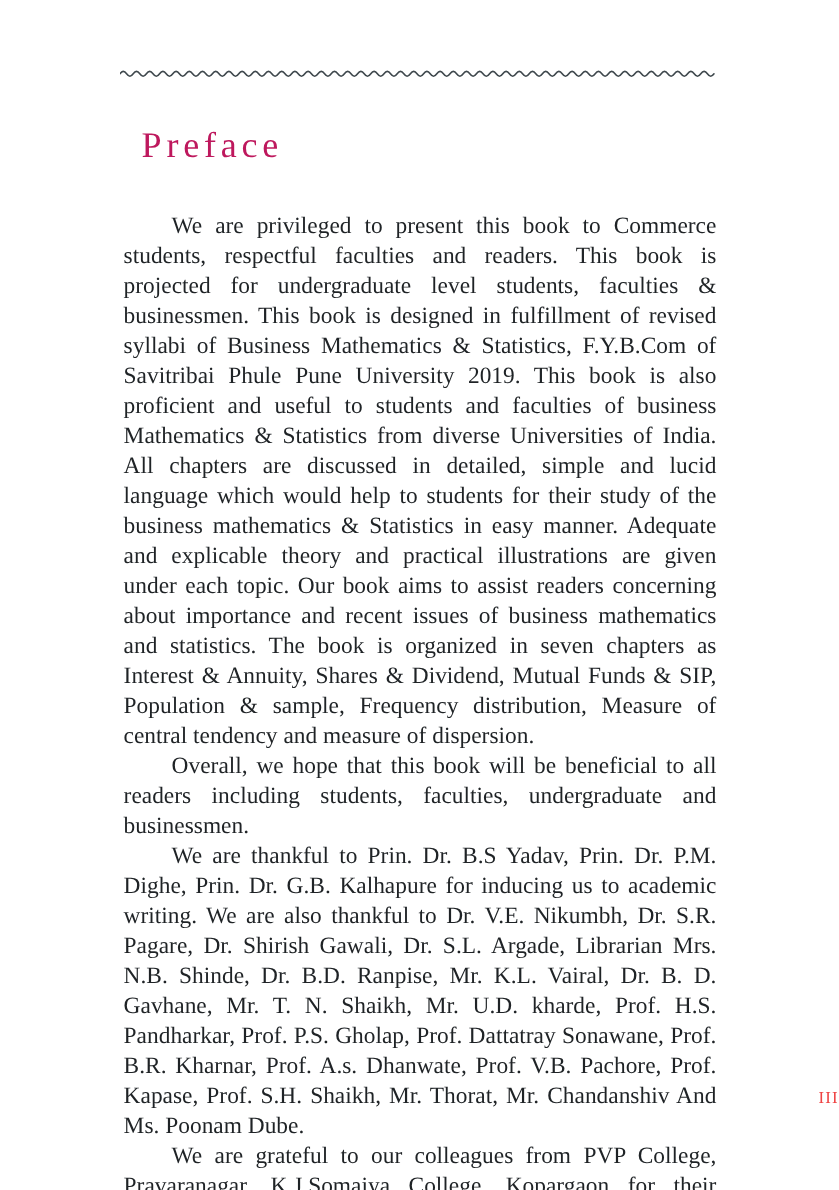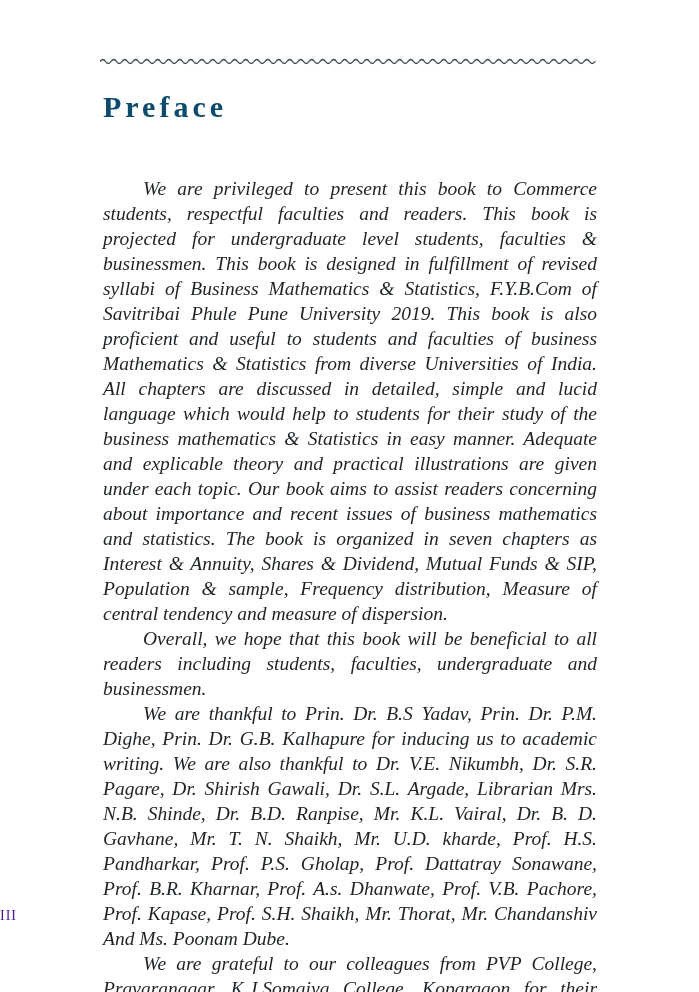--- a/index.html
+++ b/index.html
@@ -15,51 +15,50 @@
     overflow: hidden;
   }
   .wave-divider {
     position: absolute;
     left: 100px; top: 56px;
     display: block;
   }
   .page-title {
     position: absolute;
     left: 103px; top: 90px;
-    margin: 0;
+    margin: 15px;
     font-size: 30px;
-    font-weight: 700;
+    font-weight: 400;
     letter-spacing: 4px;
-    color: #0c4a6e;
+    color: #be185d;
   }
   .preface-body {
     position: absolute;
     left: 103px; top: 176px;
     width: 494px;
     font-size: 19.5px;
     line-height: 25px;
     text-align: justify;
     color: #1f2326;
   }
   .preface-body p {
     margin: 0;
     text-indent: 40px;
-    font-style: italic;
   }
   .preface-body p.continued {
     text-align-last: justify;
   }
   .page-number {
     position: absolute;
     left: 0; top: 908px;
     width: 699px;
-    text-align: left;
+    text-align: right;
     font-size: 14px;
     letter-spacing: 1px;
-    color: #4c1d95;
+    color: #ef4444;
   }
 </style>
 </head>
 <body>
 
 <div class="page">
 
   <svg class="wave-divider" width="498" height="10" viewBox="0 0 498 10" aria-hidden="true">
     <path fill="none" stroke-width="1.3" stroke-linecap="round" d="M0 5.5 q2.75 -4 5.5 0 q2.75 4 5.5 0 q2.75 -4 5.5 0 q2.75 4 5.5 0 q2.75 -4 5.5 0 q2.75 4 5.5 0 q2.75 -4 5.5 0 q2.75 4 5.5 0 q2.75 -4 5.5 0 q2.75 4 5.5 0 q2.75 -4 5.5 0 q2.75 4 5.5 0 q2.75 -4 5.5 0 q2.75 4 5.5 0 q2.75 -4 5.5 0 q2.75 4 5.5 0 q2.75 -4 5.5 0 q2.75 4 5.5 0 q2.75 -4 5.5 0 q2.75 4 5.5 0 q2.75 -4 5.5 0 q2.75 4 5.5 0 q2.75 -4 5.5 0 q2.75 4 5.5 0 q2.75 -4 5.5 0 q2.75 4 5.5 0 q2.75 -4 5.5 0 q2.75 4 5.5 0 q2.75 -4 5.5 0 q2.75 4 5.5 0 q2.75 -4 5.5 0 q2.75 4 5.5 0 q2.75 -4 5.5 0 q2.75 4 5.5 0 q2.75 -4 5.5 0 q2.75 4 5.5 0 q2.75 -4 5.5 0 q2.75 4 5.5 0 q2.75 -4 5.5 0 q2.75 4 5.5 0 q2.75 -4 5.5 0 q2.75 4 5.5 0 q2.75 -4 5.5 0 q2.75 4 5.5 0 q2.75 -4 5.5 0 q2.75 4 5.5 0 q2.75 -4 5.5 0 q2.75 4 5.5 0 q2.75 -4 5.5 0 q2.75 4 5.5 0 q2.75 -4 5.5 0 q2.75 4 5.5 0 q2.75 -4 5.5 0 q2.75 4 5.5 0 q2.75 -4 5.5 0 q2.75 4 5.5 0 q2.75 -4 5.5 0 q2.75 4 5.5 0 q2.75 -4 5.5 0 q2.75 4 5.5 0 q2.75 -4 5.5 0 q2.75 4 5.5 0 q2.75 -4 5.5 0 q2.75 4 5.5 0 q2.75 -4 5.5 0 q2.75 4 5.5 0 q2.75 -4 5.5 0 q2.75 4 5.5 0 q2.75 -4 5.5 0 q2.75 4 5.5 0 q2.75 -4 5.5 0 q2.75 4 5.5 0 q2.75 -4 5.5 0 q2.75 4 5.5 0 q2.75 -4 5.5 0 q2.75 4 5.5 0 q2.75 -4 5.5 0 q2.75 4 5.5 0 q2.75 -4 5.5 0 q2.75 4 5.5 0 q2.75 -4 5.5 0 q2.75 4 5.5 0 q2.75 -4 5.5 0 q2.75 4 5.5 0 q2.75 -4 5.5 0 q2.75 4 5.5 0 q2.75 -4 5.5 0 q2.75 4 5.5 0 q2.75 -4 5.5 0 q2.75 4 5.5 0" stroke="#3f484d"></path>
   </svg>

